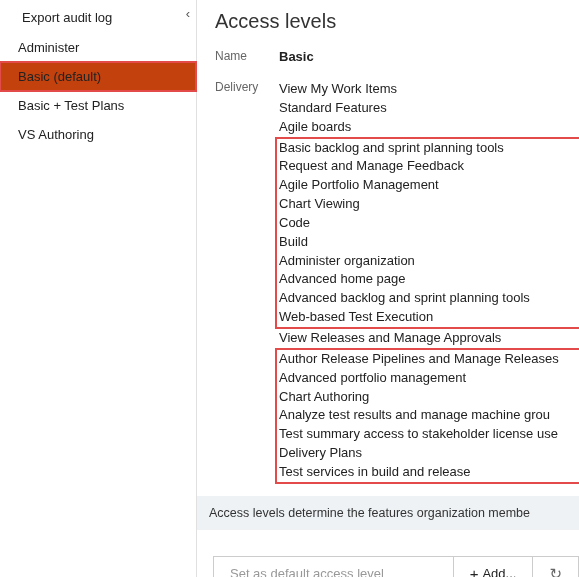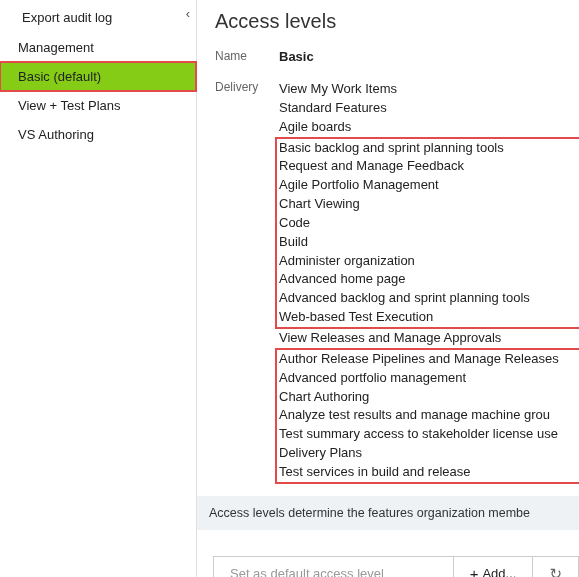--- a/index.html
+++ b/index.html
@@ -32,21 +32,21 @@
     right: 6px;
     top: 2px;
     font-size: 13px;
     color: #555;
   }
   .side-item {
     padding: 7px 10px 7px 18px;
     font-size: 13px;
     cursor: pointer;
   }
-  .side-item.selected { background: #84cc16; }
+  .side-item.selected { background: #c2410c; }
   .side-item.highlighted {
     outline: 2px solid #e34a4a;
     outline-offset: -1px;
   }
   .main {
     flex: 1;
     padding: 10px 0 0 18px;
     overflow: hidden;
   }
   .main-title {
@@ -109,23 +109,23 @@
 </style>
 </head>
 <body>
 
 <div class="layout">
   <div class="sidebar">
     <div class="sidebar-header">
       <span>Export audit log</span>
       <span class="chev">‹</span>
     </div>
-    <div class="side-item">Management</div>
+    <div class="side-item">Administer</div>
     <div class="side-item selected highlighted">Basic (default)</div>
-    <div class="side-item">View + Test Plans</div>
+    <div class="side-item">Basic + Test Plans</div>
     <div class="side-item">VS Authoring</div>
   </div>
 
   <div class="main">
     <div class="main-title">Access levels</div>
 
     <div class="row">
       <div class="row-label">Name</div>
       <div class="row-value bold">Basic</div>
     </div>

